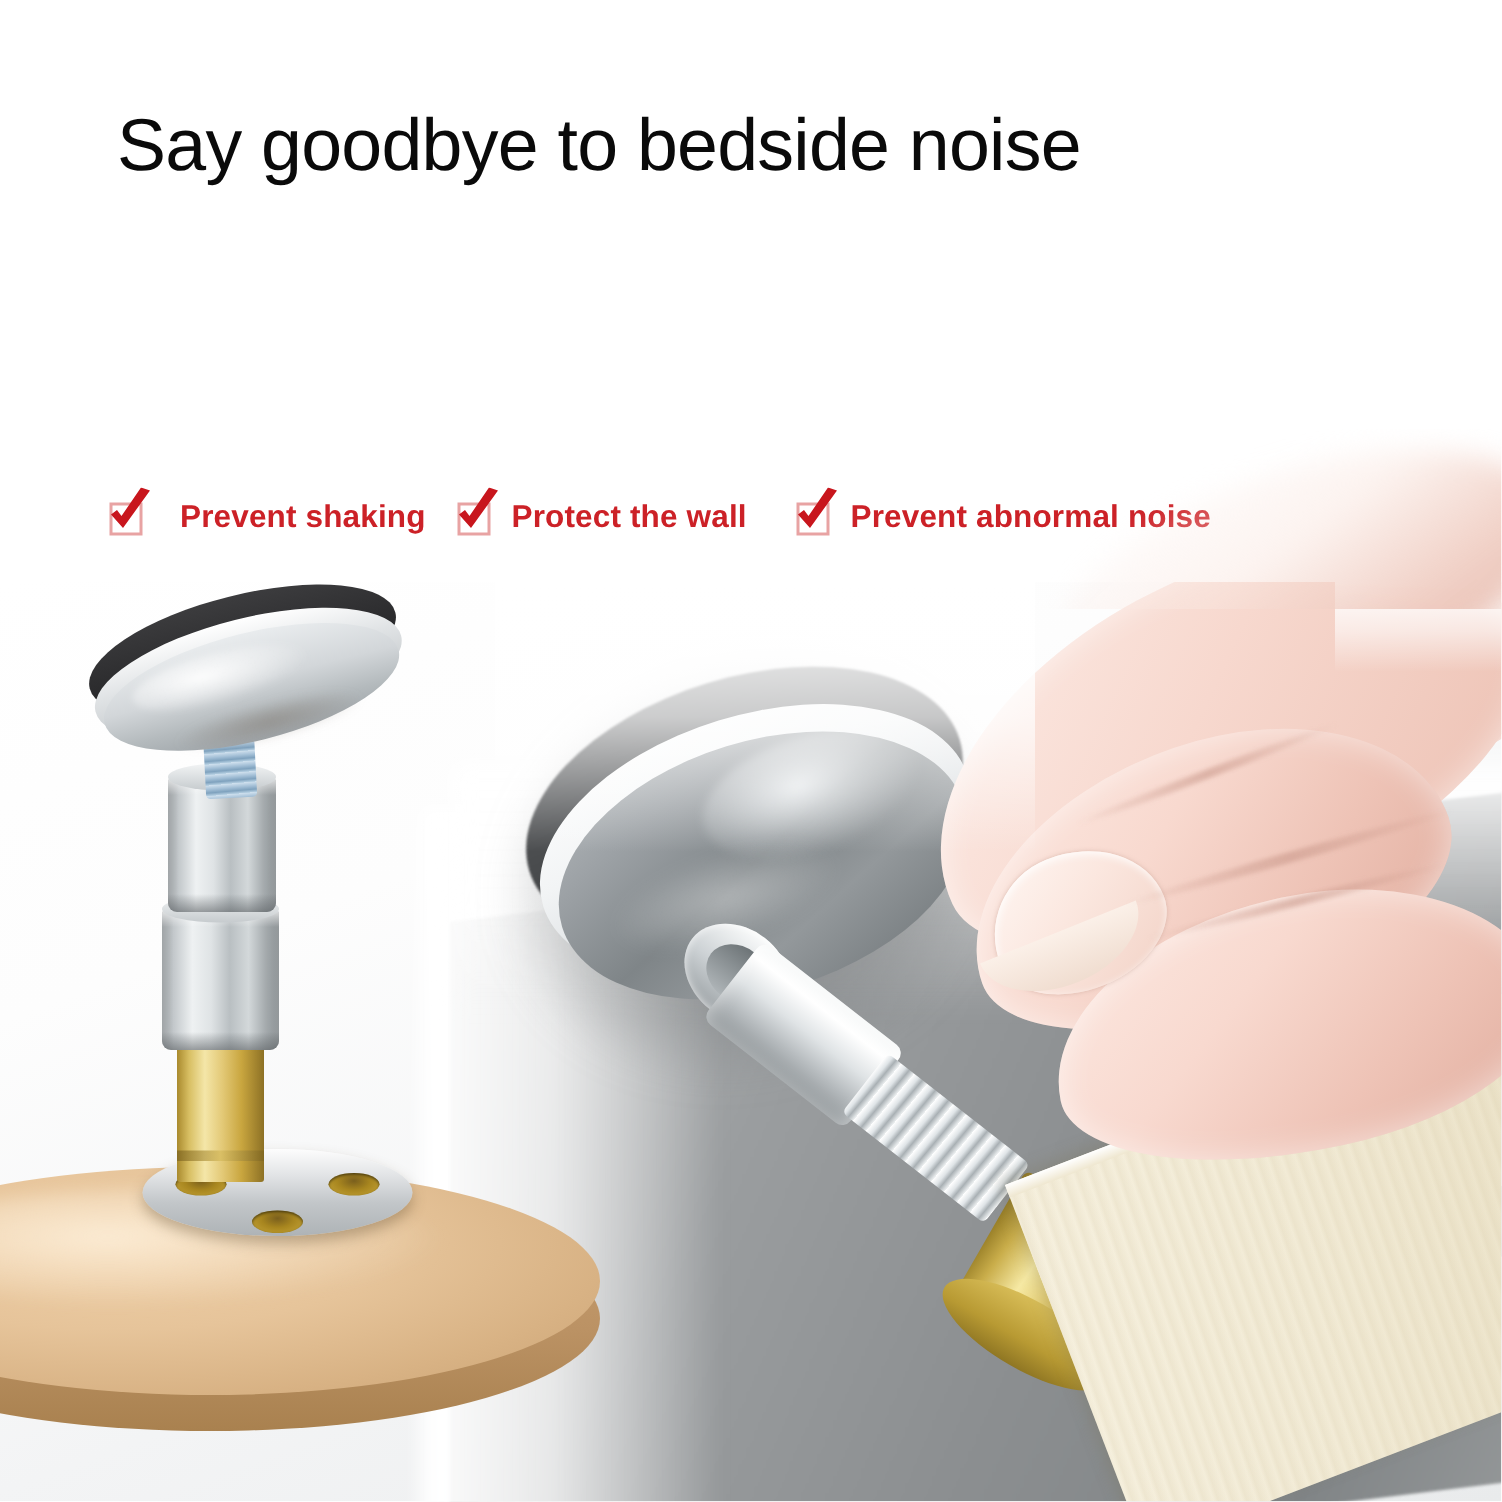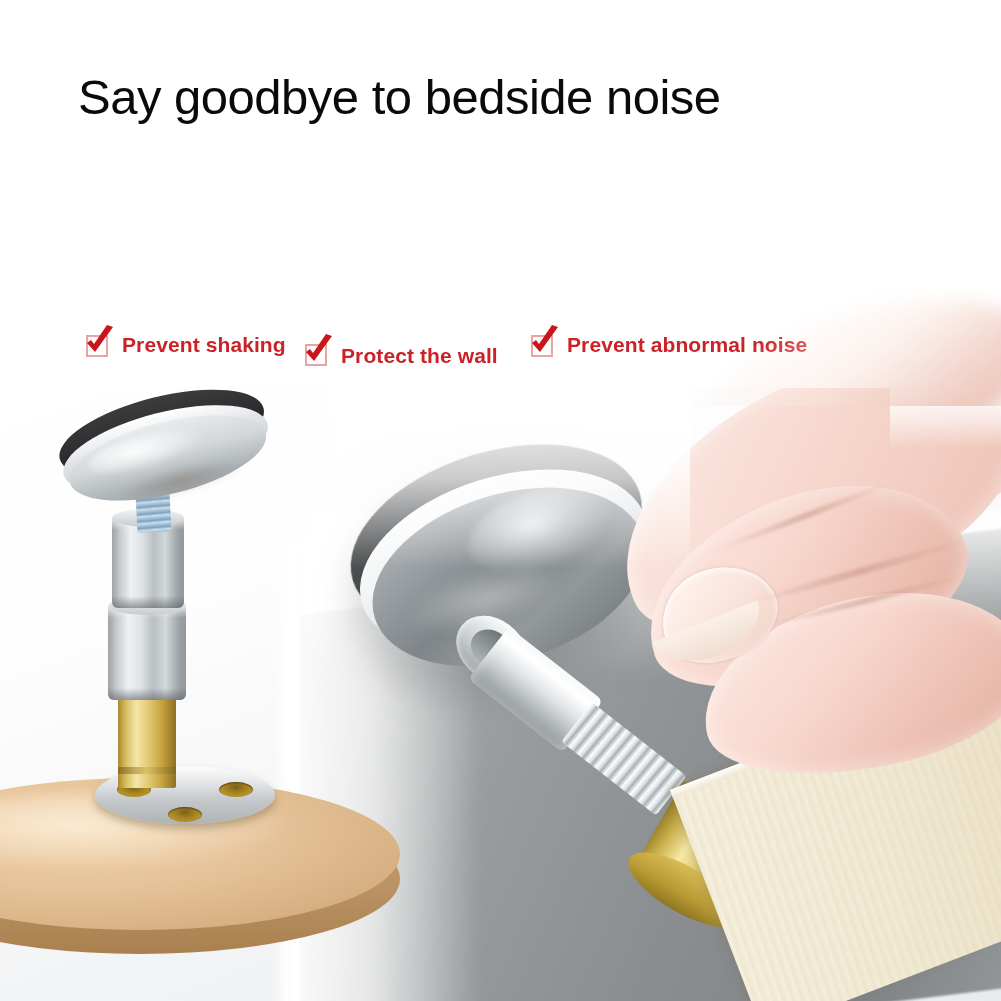--- a/index.html
+++ b/index.html
@@ -15,22 +15,22 @@
 
   
   #features{position:absolute;left:70px;top:322px;width:880px;height:46px;}
   .feature{position:absolute;top:0;height:46px;display:flex;align-items:center;}
   .chk{position:relative;width:30px;height:28px;flex:0 0 auto;}
   .chk .box{position:absolute;left:3px;top:4px;width:22px;height:22px;
             border:2.5px solid #e8a3a3;background:#fff;box-sizing:border-box;}
   .chk .tick{position:absolute;left:0;top:-6px;width:32px;height:34px;}
   .feature .flabel{color:#cc2127;font-size:21px;font-weight:700;white-space:nowrap;
                    margin-left:9px;letter-spacing:0.1px;}
-  #f0{left:13px;}
-  #f1{left:232px;align-items:flex-end;}
+  #f0{left:0px;gap:11px;}
+  #f1{left:232px;}
   #f2{left:458px;}
 
   
   #dash-mark{position:absolute;left:72px;top:429px;width:52px;height:9px;}
   #dash-mark .bar{position:absolute;left:0;top:1px;width:36px;height:7px;background:#111;border-radius:4px;}
   #dash-mark .dot{position:absolute;left:41px;top:1px;width:8px;height:8px;background:#111;border-radius:50%;}
 
   
   #stage{position:absolute;left:0;top:388px;width:1001px;height:613px;overflow:hidden;
          background:linear-gradient(160deg,#ffffff 0%,#fdfdfd 30%,#f3f4f5 62%,#e9ebec 100%);}

